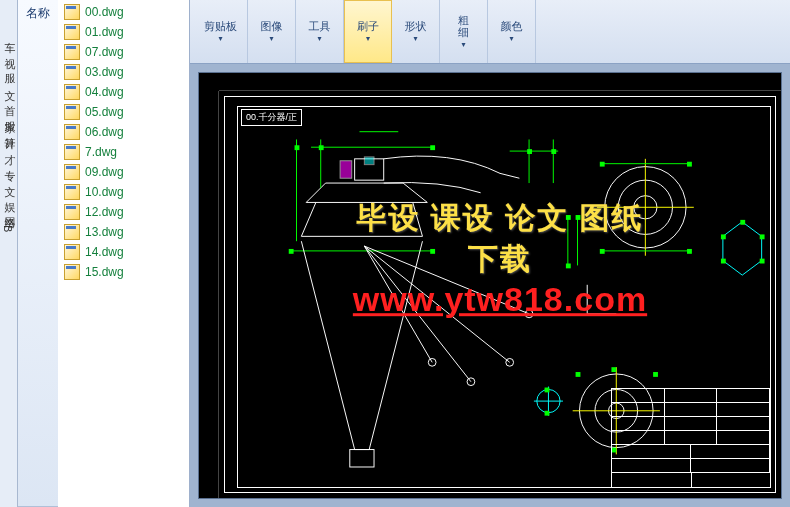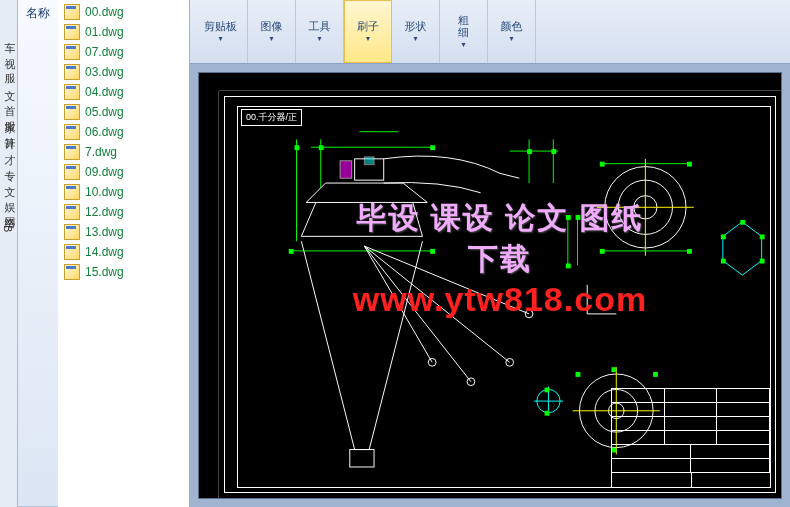--- a/index.html
+++ b/index.html
@@ -163,29 +163,30 @@
       top: 50%;
       left: 50%;
       transform: translate(-50%, -80%);
       pointer-events: none;
       text-align: center;
       z-index: 10;
     }
     .watermark-line1 {
       font-size: 30px;
       font-weight: bold;
-      color: #f0abfc;
+      color: #fde047;
       text-shadow: 1px 1px 2px rgba(255,255,255,0.3);
       letter-spacing: 2px;
     }
     .watermark-line2 {
       font-size: 34px;
       font-weight: bold;
       color: #ff2020;
       letter-spacing: 1px;
+      text-decoration: underline;
     }
     
     
     .title-block {
       position: absolute;
       right: 10px;
       bottom: 10px;
       width: 160px;
       height: 100px;
       border: 1px solid #fff;

